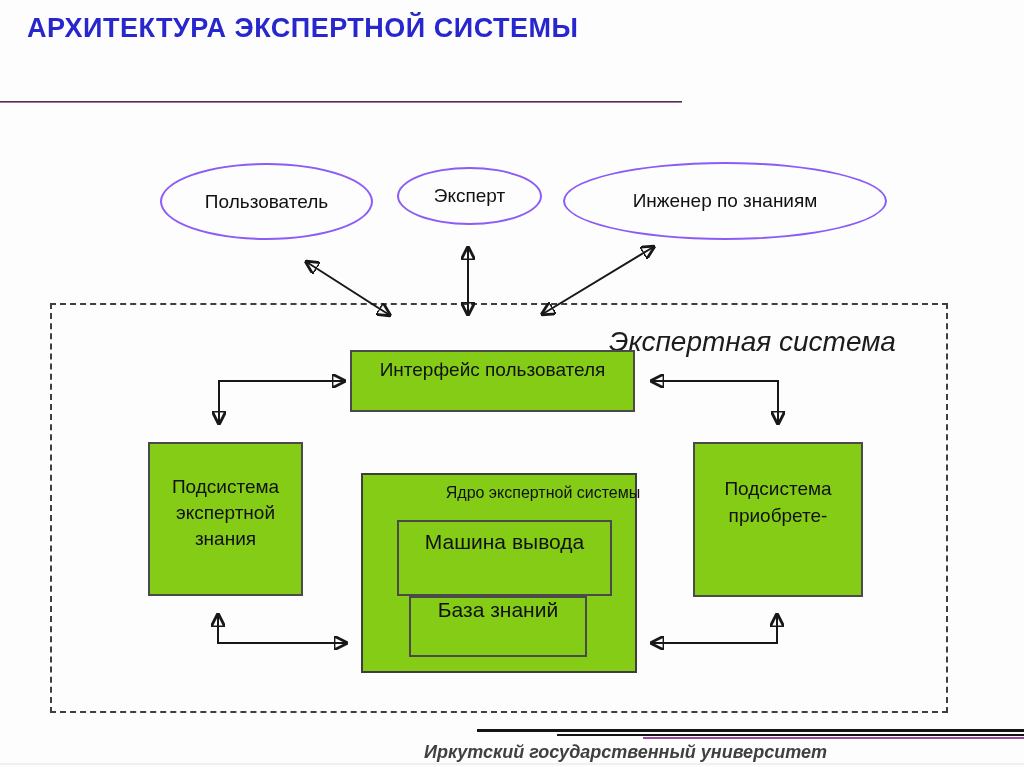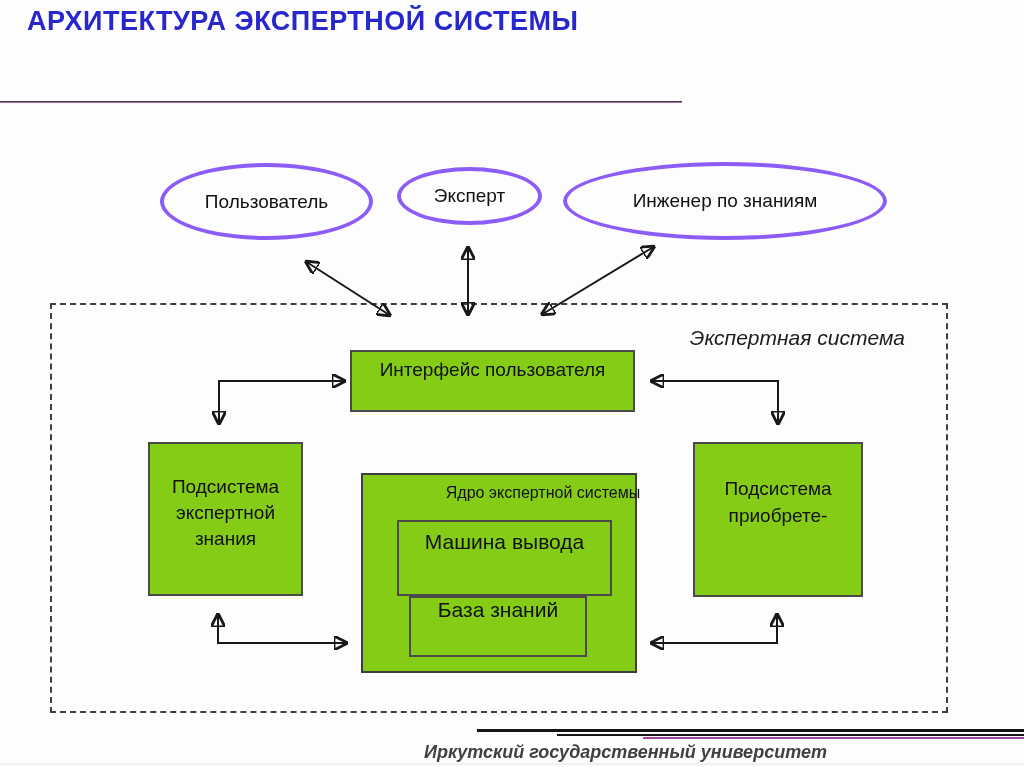--- a/index.html
+++ b/index.html
@@ -3,44 +3,44 @@
 <meta charset="utf-8">
 <style>
   html,body{margin:0;padding:0;background:#fff;}
   #stage{
     position:relative;width:1024px;height:767px;background:#fefdfe;
     font-family:"Liberation Sans", sans-serif;color:#111;overflow:hidden;
   }
   .abs{position:absolute;}
   
   #page-title{
-    left:27px;top:6px;width:760px;
+    left:27px;top:13px;width:760px;
     font-size:27px;font-weight:bold;letter-spacing:.5px;color:#2727cd;
   }
   #title-rule{
     left:0;top:101px;width:682px;height:1px;background:#3a3a3a;
     border-bottom:1px solid #b06ab6;
   }
   
   .ellipse{
-    border:4px solid #8b5cf6;border-radius:50%;
+    border:2px solid #8b5cf6;border-radius:50%;
     display:flex;align-items:center;justify-content:center;
     font-size:19px;background:transparent;box-sizing:border-box;
   }
   #ellipse-user{left:160px;top:163px;width:213px;height:77px;}
   #ellipse-expert{left:397px;top:167px;width:145px;height:58px;}
   #ellipse-engineer{left:563px;top:162px;width:324px;height:78px;align-items:center;}
   
   #system-boundary{
     left:50px;top:303px;width:898px;height:410px;
     border:2px dashed #3f3f3f;box-sizing:border-box;
   }
   #system-label{
-    left:600px;top:326px;width:305px;text-align:right;
-    font-size:21px;font-style:italic;color:#1c1c1c;
+    left:600px;top:326px;width:305px;text-align:center;
+    font-size:28px;font-style:italic;color:#1c1c1c;
   }
   
   .box{border:2px solid #4a4a4a;box-sizing:border-box;background:#84cc16;text-align:center;}
   #interface-box{left:350px;top:350px;width:285px;height:62px;font-size:19px;padding-top:7px;}
   #explanation-box{left:148px;top:442px;width:155px;height:154px;font-size:19px;line-height:26px;padding-top:30px;}
   #acquisition-box{left:693px;top:442px;width:170px;height:155px;font-size:19px;line-height:27px;padding-top:31px;}
   #core-box{left:361px;top:473px;width:276px;height:200px;border-color:#3e3e3e;}
   #core-title{left:13px;top:9px;width:100%;text-align:center;font-size:16px;padding-left:31px;}
   #inference-box{left:397px;top:520px;width:215px;height:76px;font-size:21px;padding-top:8px;border-width:2px;}
   #kb-box{left:409px;top:596px;width:178px;height:61px;font-size:21px;padding-top:0;border-width:2px;}

